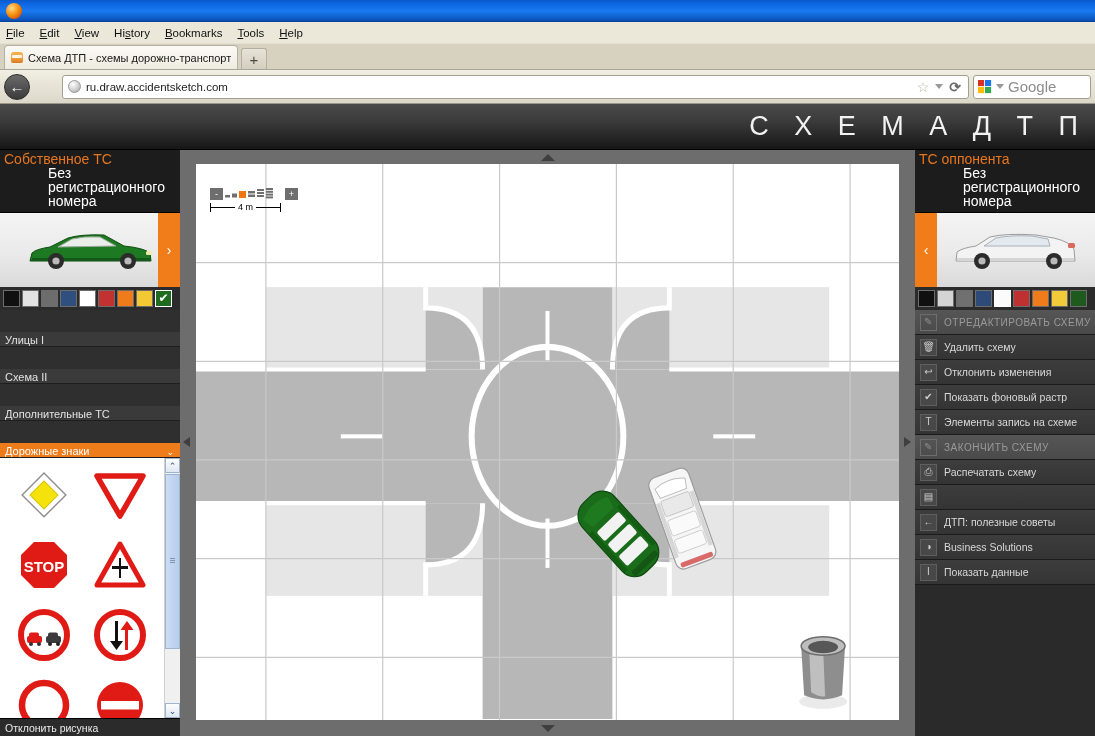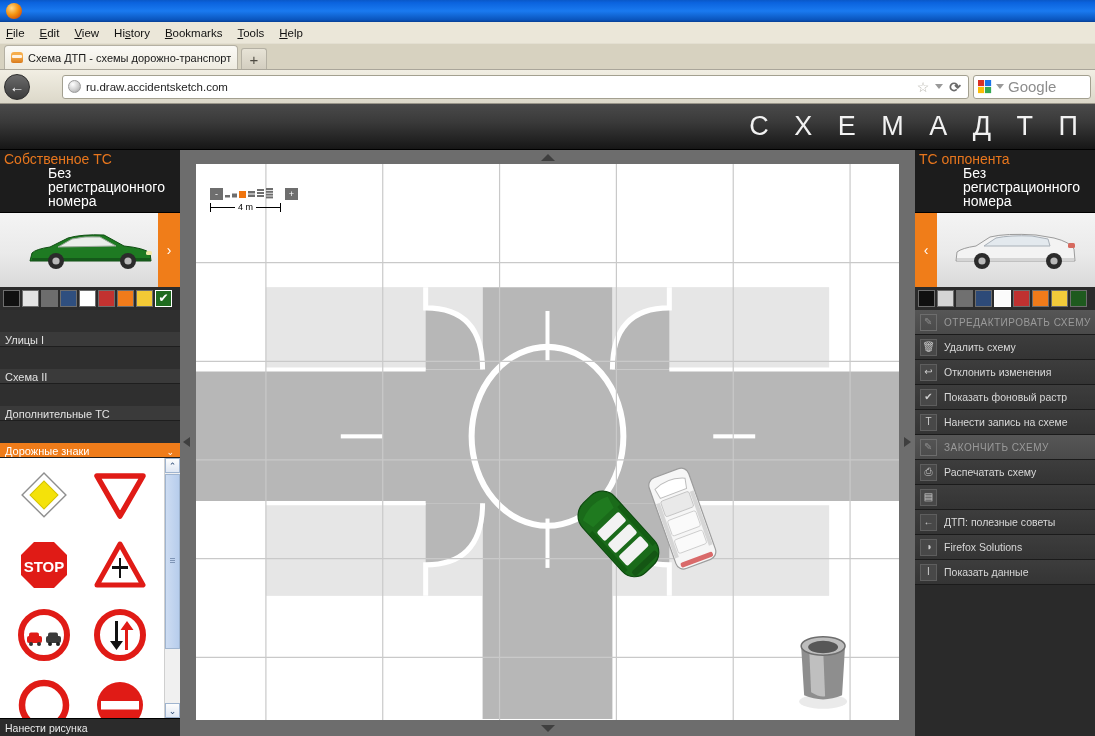--- a/index.html
+++ b/index.html
@@ -383,21 +383,21 @@
           </div>
         </div>
         <div class="vscroll">
           <div class="vsbtn">⌃</div>
           <div class="vsthumb"></div>
           <div class="vsbtn bot">⌄</div>
         </div>
       </div>
 
       <div class="leftfoot">
-        <span>Нанести рисунка</span>
+        <span>Отклонить рисунка</span>
       </div>
     </div>
 
     <div class="center">
       <div class="topbar-c">
         <div class="triu"></div>
       </div>
 
       <div class="canvas-row">
         <div class="scr-v">
@@ -571,41 +571,41 @@
       <div class="menuitem">
         <span class="mi-icon">↩</span>
         <span>Отклонить изменения</span>
       </div>
       <div class="menuitem">
         <span class="mi-icon">✔</span>
         <span>Показать фоновый растр</span>
       </div>
       <div class="menuitem">
         <span class="mi-icon">T</span>
-        <span>Нанести запись на схеме</span>
+        <span>Элементы запись на схеме</span>
       </div>
       <div class="menuitem head">
         <span class="mi-icon">✎</span>
         <span>ЗАКОНЧИТЬ СХЕМУ</span>
       </div>
       <div class="menuitem">
         <span class="mi-icon">⎙</span>
         <span>Распечатать схему</span>
       </div>
       <div class="menuitem">
         <span class="mi-icon">▤</span>
         <span></span>
       </div>
       <div class="menuitem">
         <span class="mi-icon">←</span>
         <span>ДТП: полезные советы</span>
       </div>
       <div class="menuitem">
         <span class="mi-icon">◑</span>
-        <span>Firefox Solutions</span>
+        <span>Business Solutions</span>
       </div>
       <div class="menuitem">
         <span class="mi-icon">I</span>
         <span>Показать данные</span>
       </div>
       <div class="rp-filler"></div>
     </div>
 
   </div>
 

